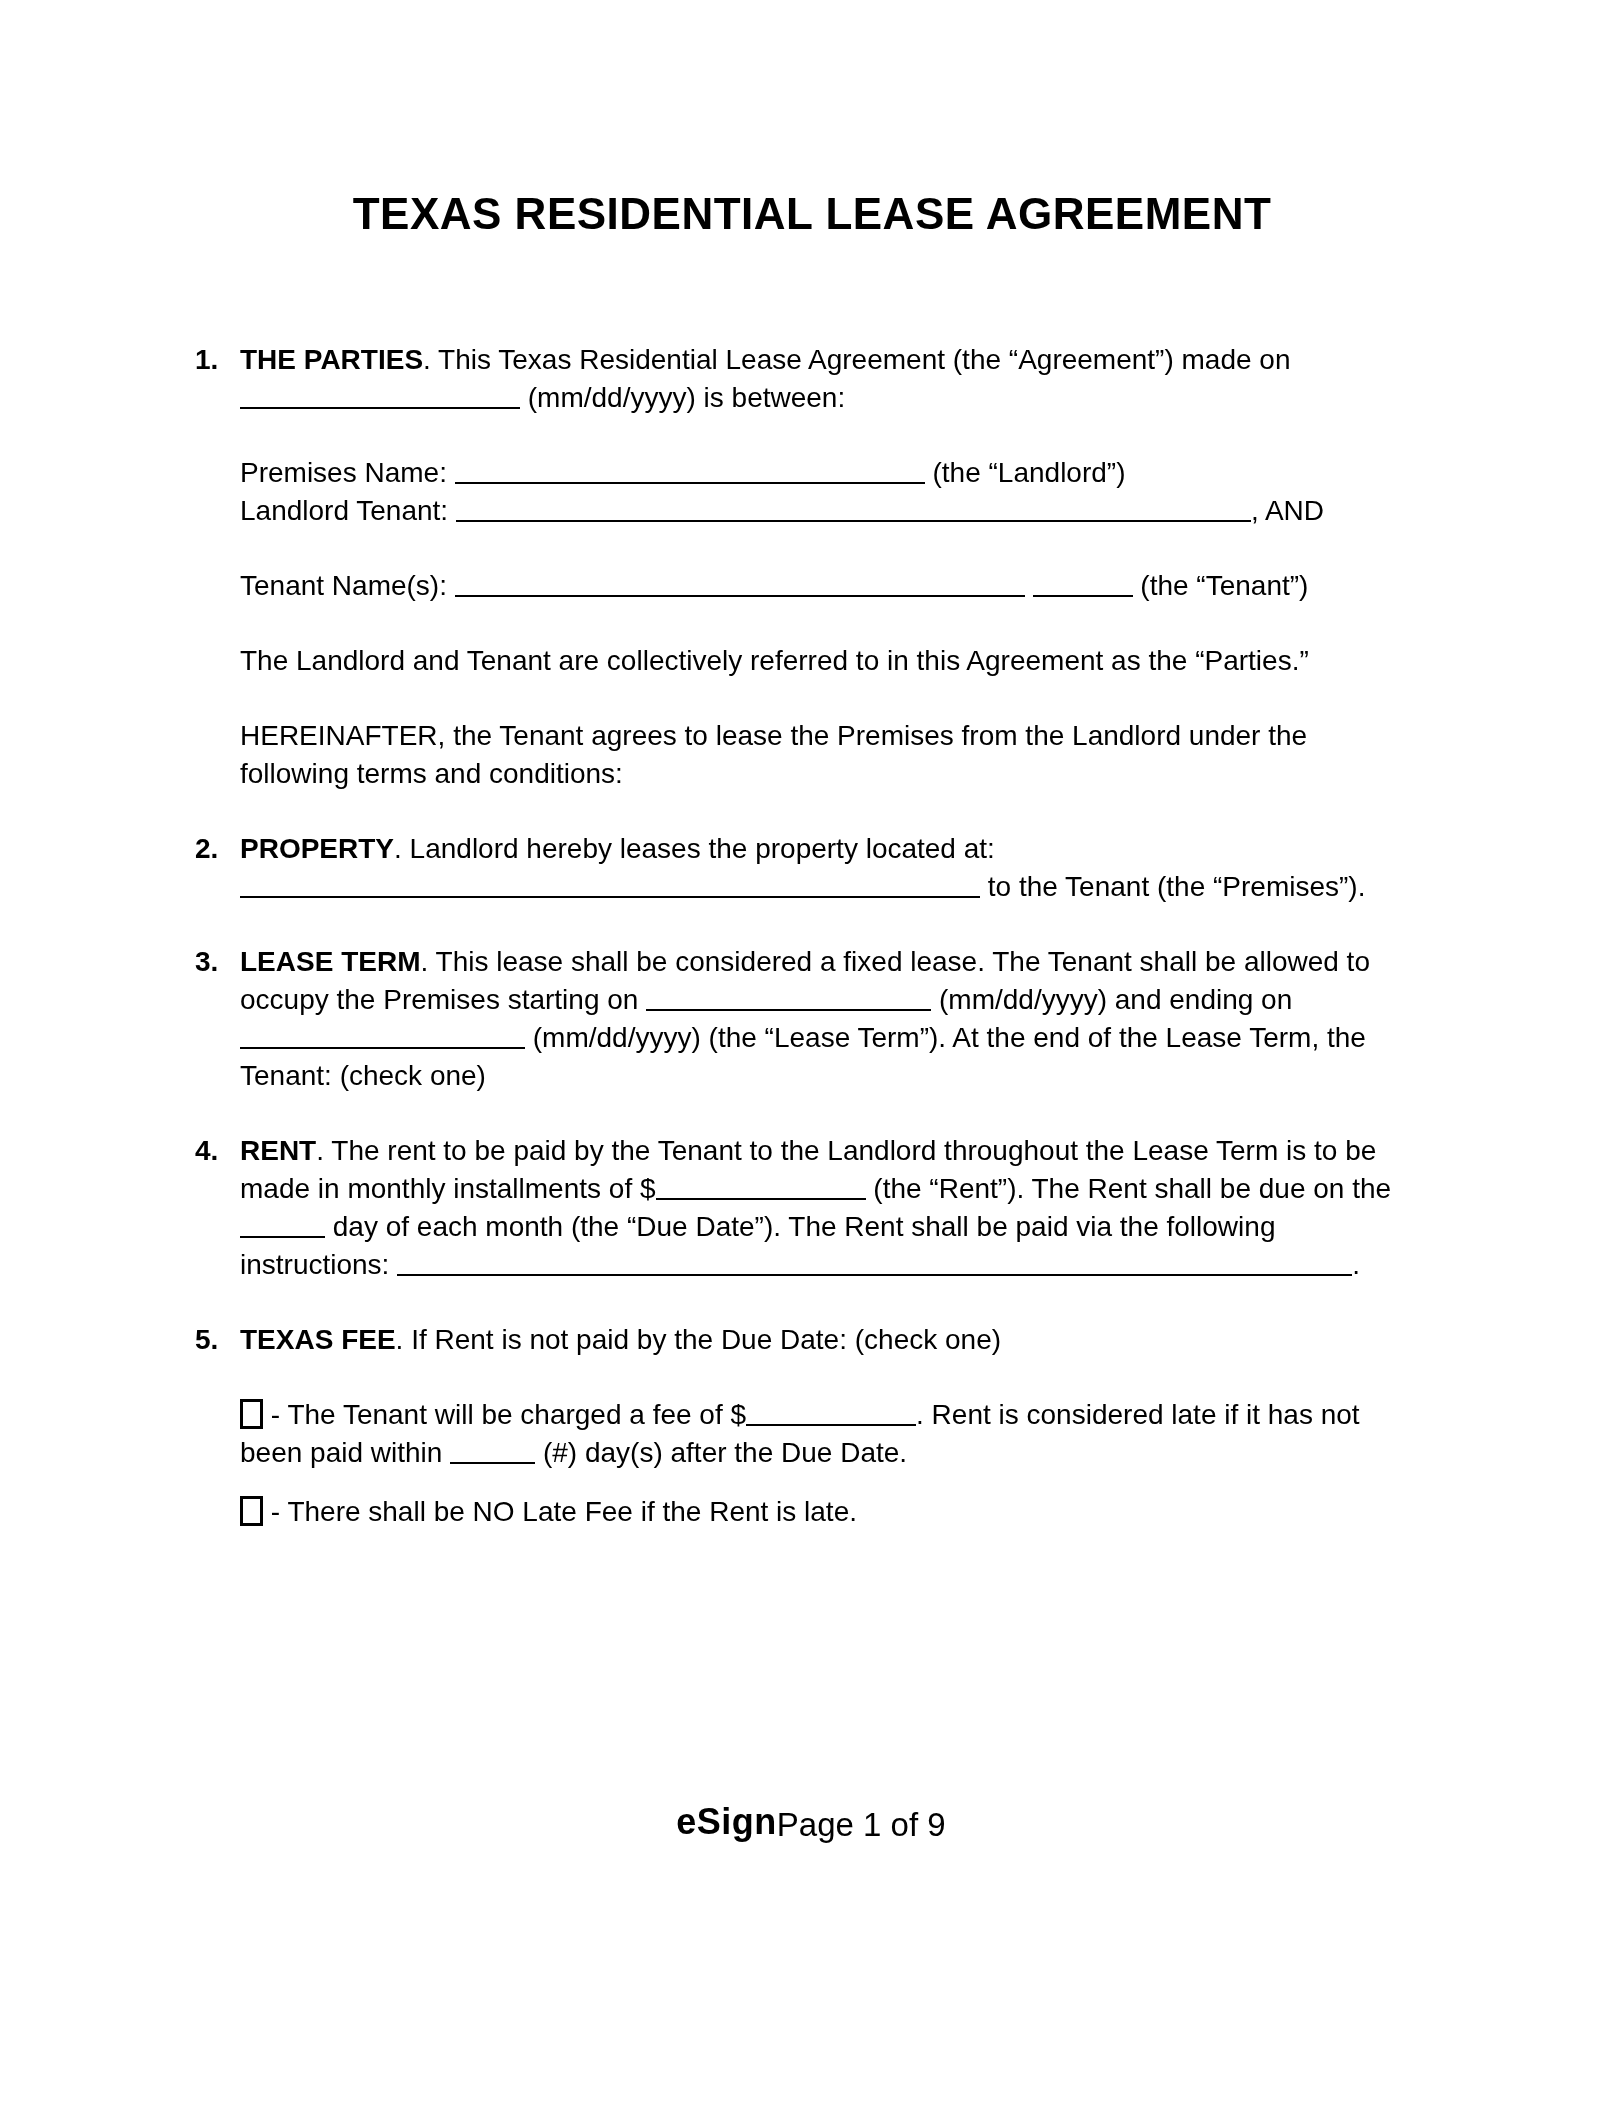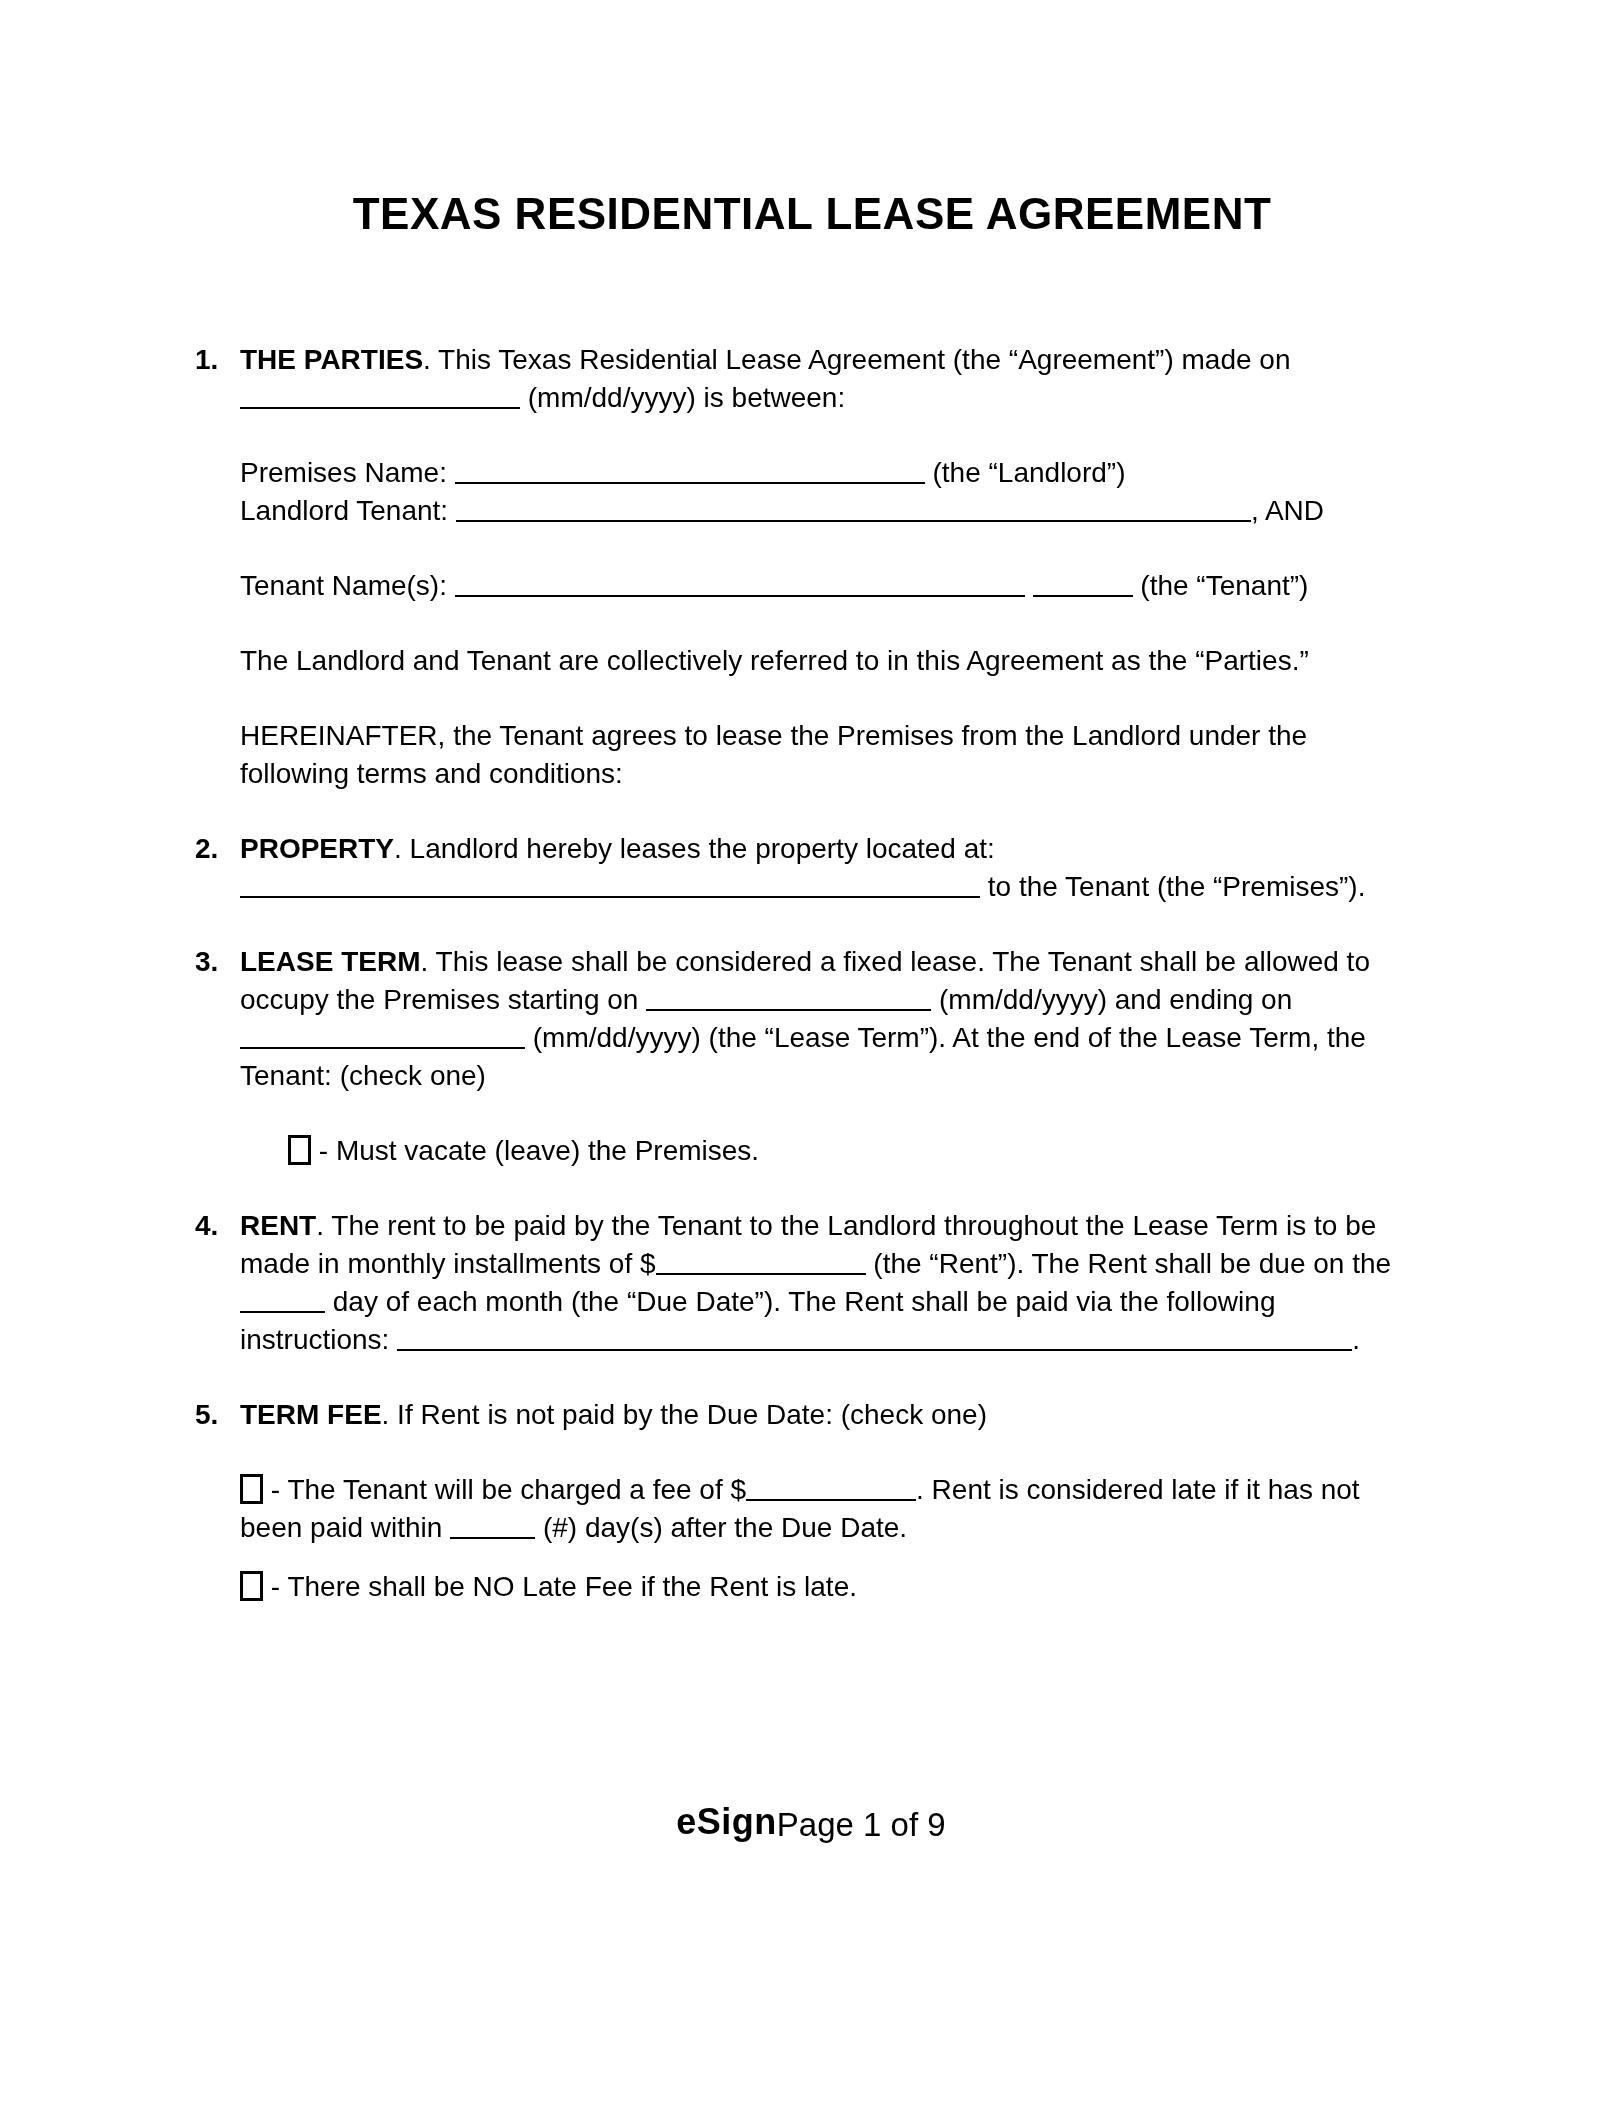--- a/index.html
+++ b/index.html
@@ -57,33 +57,32 @@
       <div class="section">
         <div class="num">2.</div>
         <div class="content">
           <p class="para"><strong>PROPERTY</strong><span>. Landlord hereby leases the property located at: </span><span class="blank" style="width: 740px;"></span><span> to the Tenant (the “Premises”).</span></p>
         </div>
       </div>
       <div class="section">
         <div class="num">3.</div>
         <div class="content">
           <p class="para"><strong>LEASE TERM</strong><span>. This lease shall be considered a fixed lease. The Tenant shall be allowed to occupy the Premises starting on </span><span class="blank" style="width: 285px;"></span><span> (mm/dd/yyyy) and ending on </span><span class="blank" style="width: 285px;"></span><span> (mm/dd/yyyy) (the “Lease Term”). At the end of the Lease Term, the Tenant: (check one)</span></p>
-          <p class="para cb cb-indent"><span class="cbbox"></span><span> - Must vacate (leave) the Premises.</span></p>
         </div>
       </div>
       <div class="section">
         <div class="num">4.</div>
         <div class="content">
           <p class="para"><strong>RENT</strong><span>. The rent to be paid by the Tenant to the Landlord throughout the Lease Term is to be made in monthly installments of $</span><span class="blank" style="width: 210px;"></span><span> (the “Rent”). The Rent shall be due on the </span><span class="blank" style="width: 85px;"></span><span> day of each month (the “Due Date”). The Rent shall be paid via the following instructions: </span><span class="blank" style="width: 955px;"></span><span>.</span></p>
         </div>
       </div>
       <div class="section">
         <div class="num">5.</div>
         <div class="content">
-          <p class="para"><strong>TERM FEE</strong><span>. If Rent is not paid by the Due Date: (check one)</span></p>
+          <p class="para"><strong>TEXAS FEE</strong><span>. If Rent is not paid by the Due Date: (check one)</span></p>
           <p class="para cb"><span class="cbbox"></span><span> - The Tenant will be charged a fee of $</span><span class="blank" style="width: 170px;"></span><span>. Rent is considered late if it has not been paid within </span><span class="blank" style="width: 85px;"></span><span> (#) day(s) after the Due Date.</span></p>
           <p class="para cb"><span class="cbbox"></span><span> - There shall be NO Late Fee if the Rent is late.</span></p>
         </div>
       </div>
     </div>
   <div class="footer">
     <span class="brand">eSign</span>
     <span class="pageinfo">Page 1 of 9</span>
   </div>
 </div>

